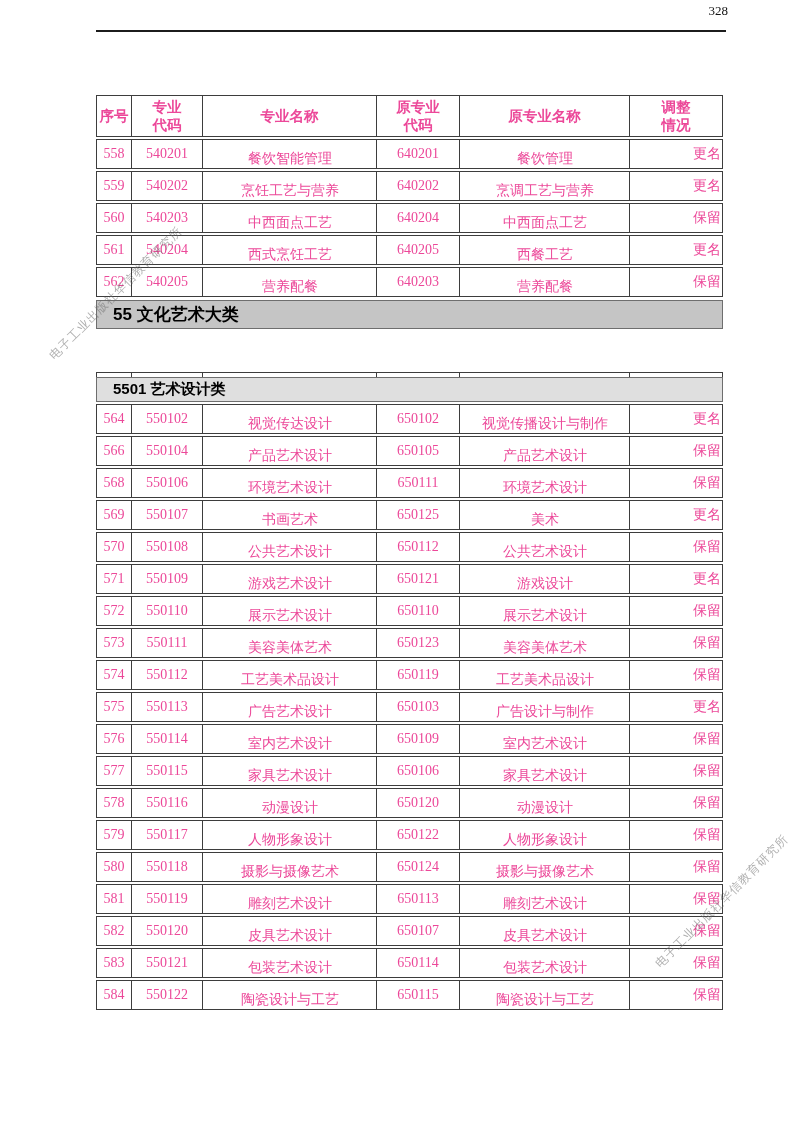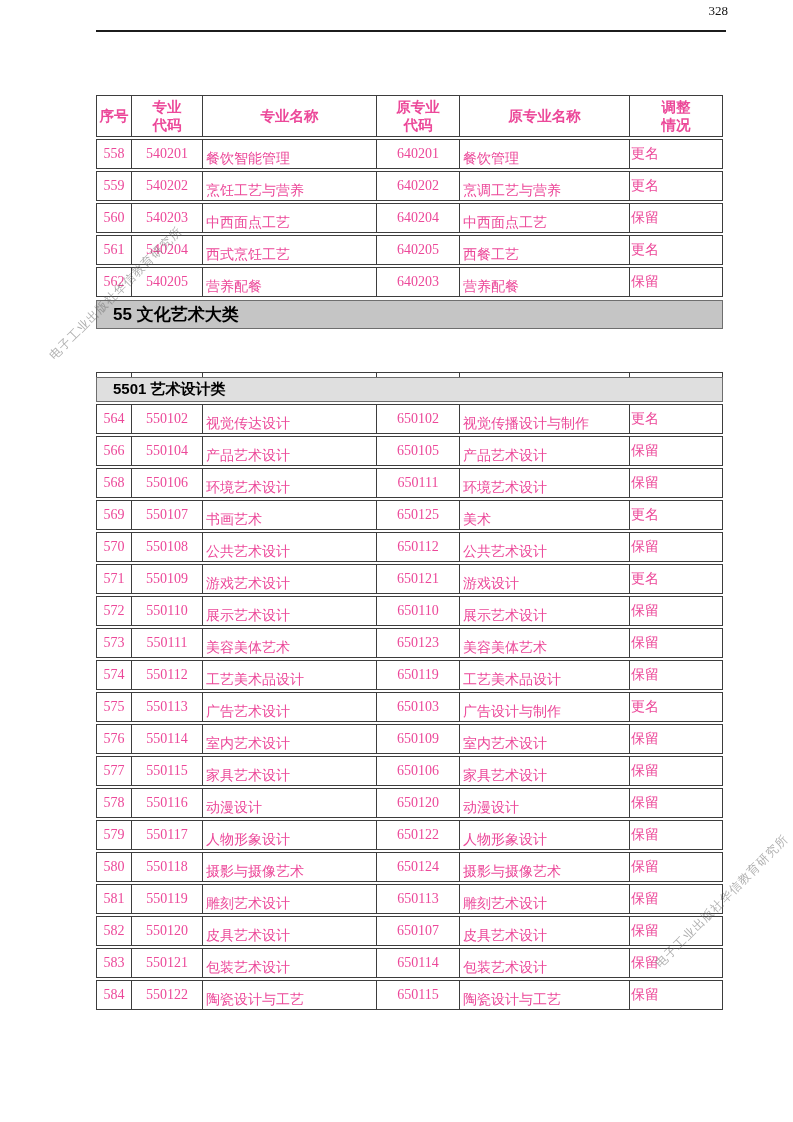--- a/index.html
+++ b/index.html
@@ -60,25 +60,25 @@
     font-weight:bold; font-size:14.5px; line-height:1.25;
     font-family:"Liberation Sans", sans-serif;
   }
   table.majors tbody td { height:30px; }
   td.cell-num {
     text-align:center;
     font-family:"Liberation Serif", serif;
     font-size:14px;
   }
   td.cell-name {
-    text-align:left; padding:9px 2px 0 3px;
+    text-align:center; padding:9px 2px 0 3px;
     font-family:Liberation Sans, sans-serif;
   }
   td.cell-status {
-    text-align:left;
+    text-align:right;
     font-family:Liberation Serif, serif;
   }
   .band {
     position:absolute; left:96px; width:627px;
     box-sizing:border-box;
     border:1px solid #6e6e6e;
     padding-left:16px;
     font-weight:bold; color:#000;
     display:flex; align-items:center;
     z-index:2;

